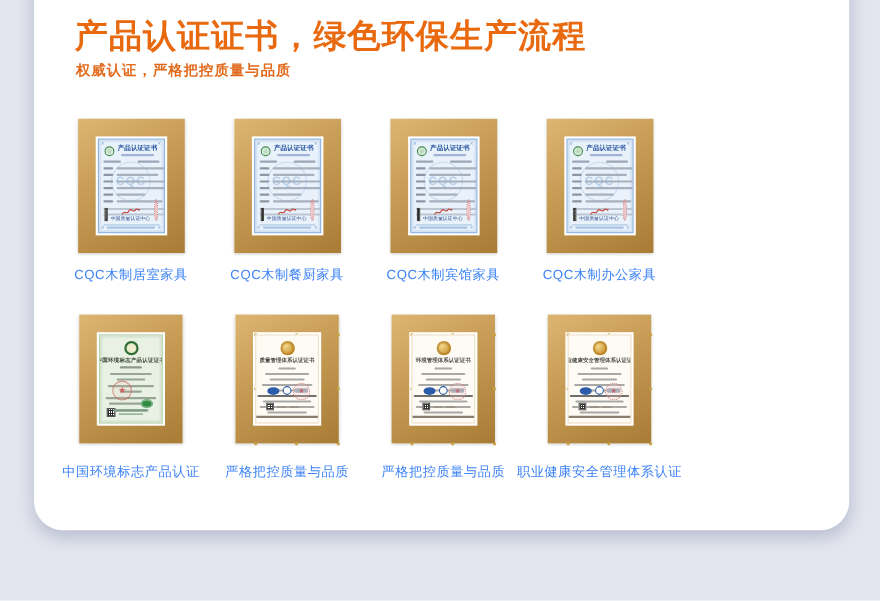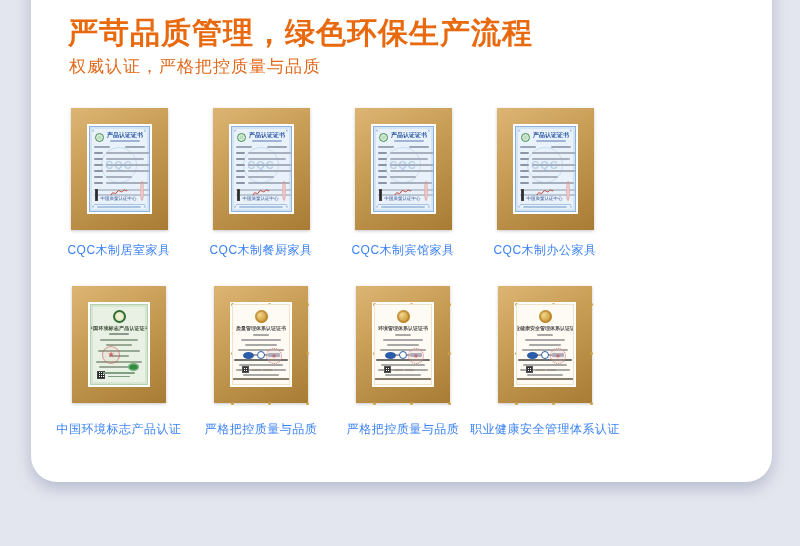--- a/index.html
+++ b/index.html
@@ -17,21 +17,21 @@
     border-radius: 26px;
     box-shadow: 0 6px 16px rgba(105,115,150,.38);
   }
   .title {
     position: absolute; left: 37px; top: 53px;
     font-size: 30px; font-weight: 700; color: #e8690e;
     letter-spacing: 1px; white-space: nowrap;
   }
   .subtitle {
     position: absolute; left: 38px; top: 95px;
-    font-size: 17px; font-weight: 400; color: #e26a1d;
+    font-size: 13px; font-weight: 700; color: #e26a1d;
     letter-spacing: 1px; white-space: nowrap;
   }
   .row { position: absolute; left: 17px; display: flex; }
   .row1 { top: 148px; }
   .row2 { top: 326px; }
   .cell { width: 142px; display: flex; flex-direction: column; align-items: center; }
   .clabel { margin-top: 12px; font-size: 12px; color: #3b82f6; letter-spacing: .5px; white-space: nowrap; }
   .row2 .clabel { margin-top: 18px; }
 
   
@@ -142,21 +142,21 @@
                 background-image: repeating-linear-gradient(90deg,#333 0 1px,transparent 1px 2px),
                                   repeating-linear-gradient(0deg,#333 0 1px,transparent 1px 2px); }
   .wfoot .b { width: 9px; background: #9a948a; }
   .wbottom { position: absolute; bottom: 4px; left: 50%; transform: translateX(-50%);
              width: 58px; height: 2px; background: #8a7f6e; border-radius: 1px; }
 </style>
 </head>
 <body>
 
 <div class="card">
-  <div class="title">严苛品质管理，绿色环保生产流程</div>
+  <div class="title">产品认证证书，绿色环保生产流程</div>
   <div class="subtitle">权威认证，严格把控质量与品质</div>
 
   <div class="row row1">
 
     <div class="cell">
       <div class="cqc frame">
           <div class="mat">
             <div class="paper bluep">
         <div class="xr t">
                 <i>✕</i>

